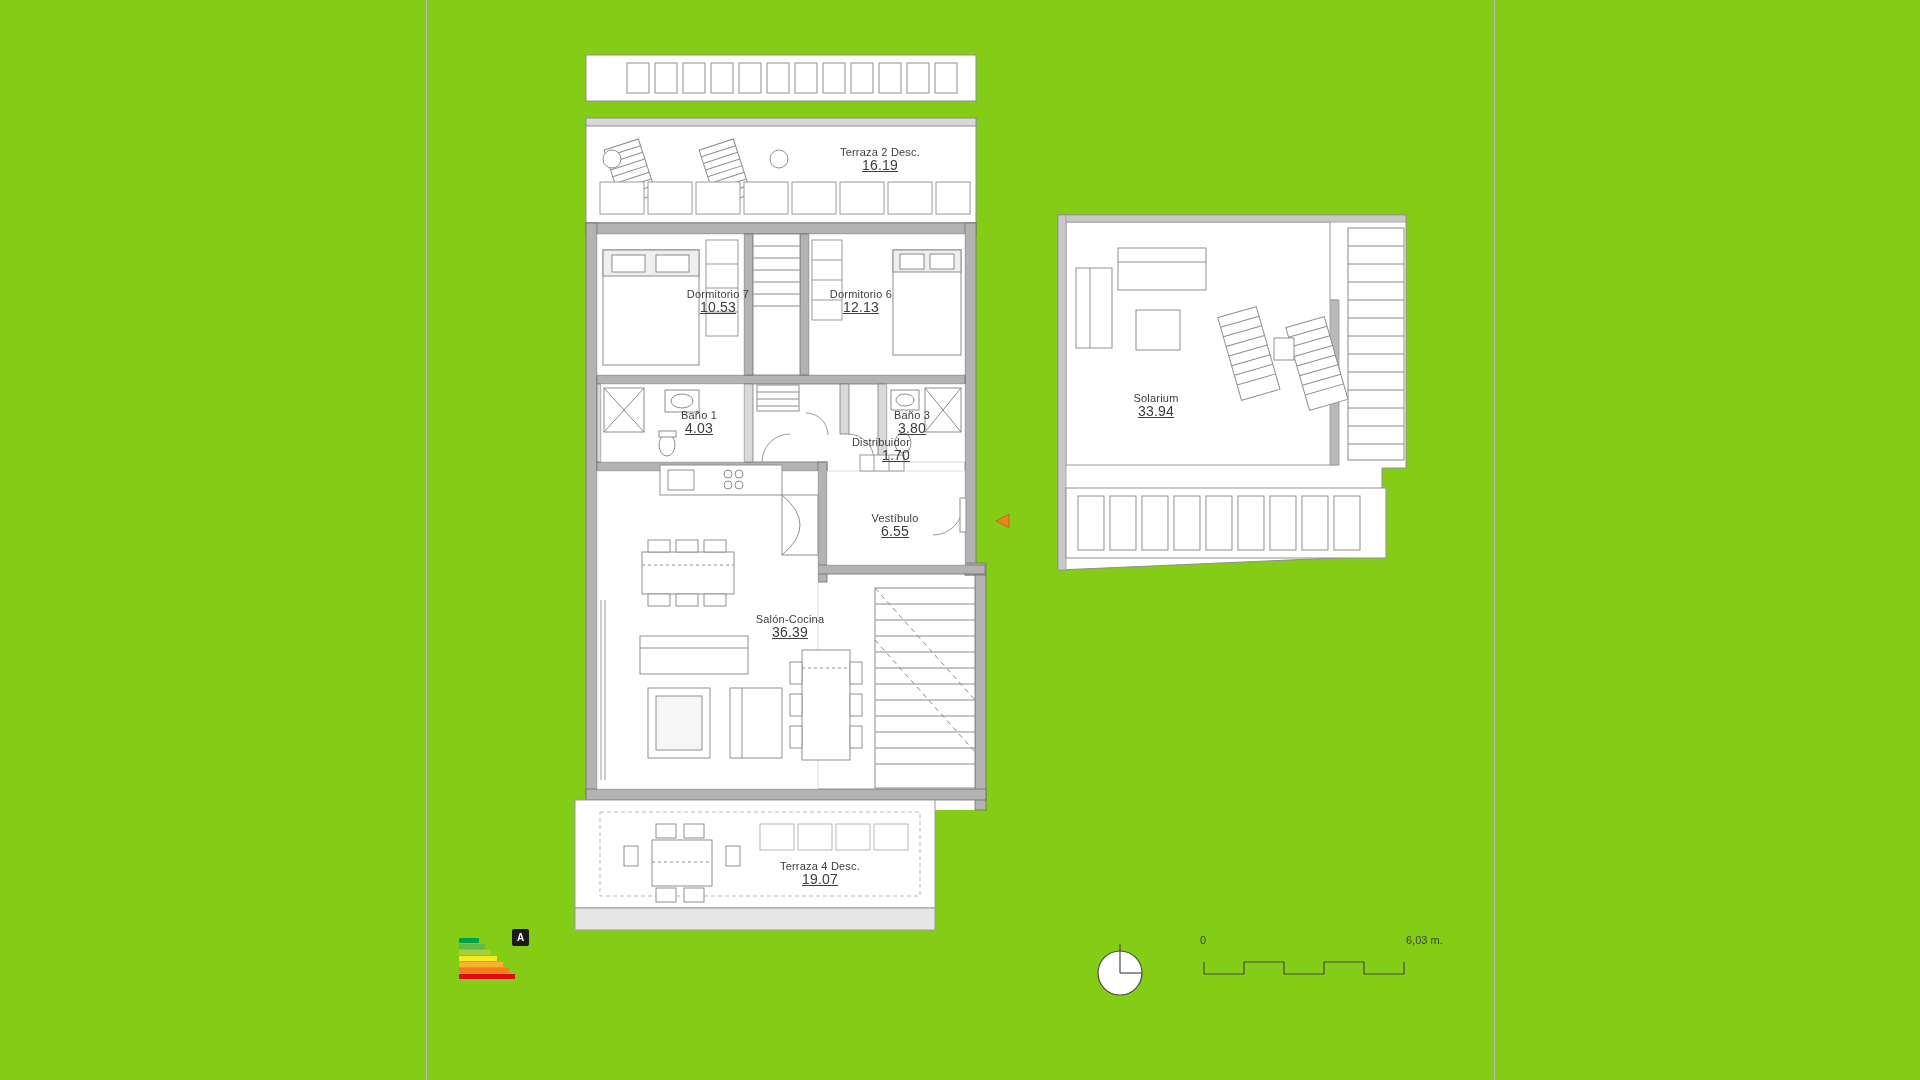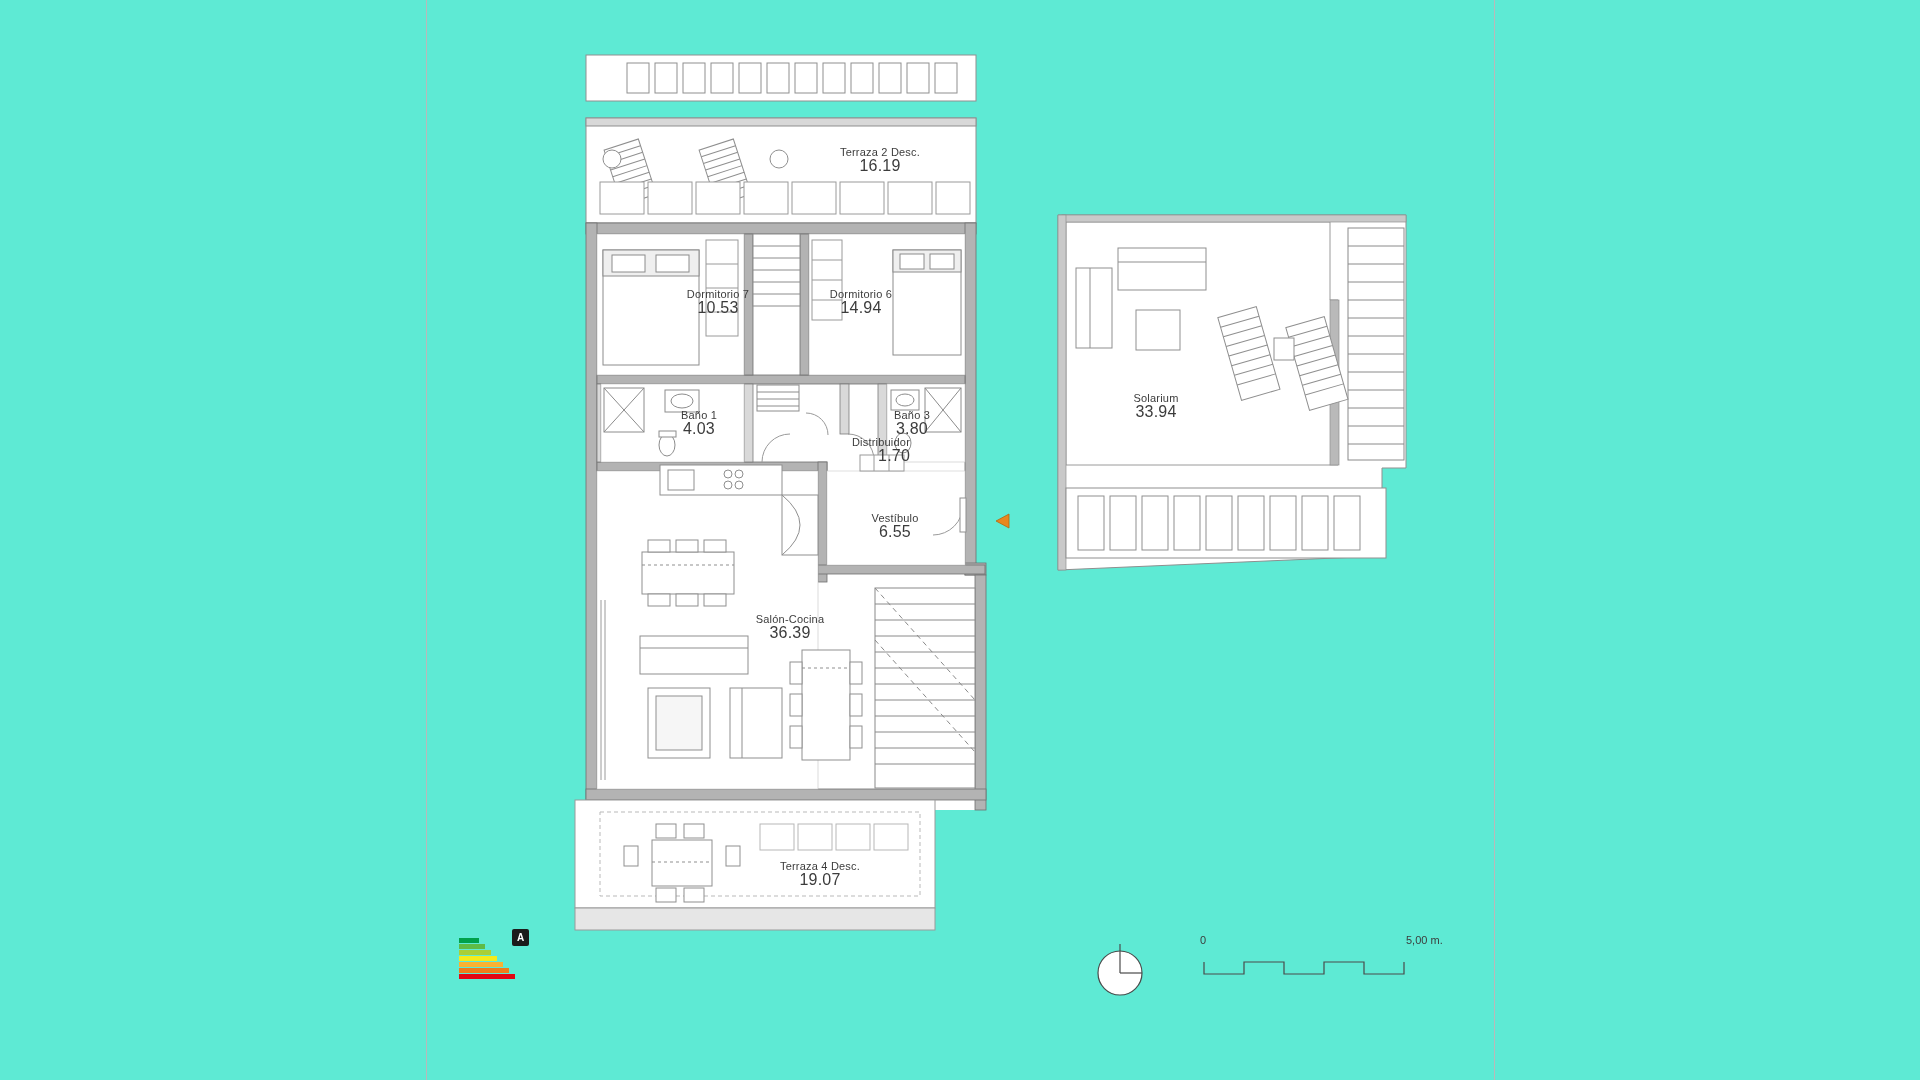--- a/index.html
+++ b/index.html
@@ -12,39 +12,40 @@
     height: 1080px;
     font-family: "Liberation Sans", sans-serif;
     overflow: hidden;
     position: relative;
   }
   #sheet {
     position: absolute;
     left: 0; top: 0;
     width: 1920px;
     height: 1080px;
-    background: #5eead4;
+    background: #84cc16;
   }
   
   .frame-line {
     position: absolute;
     background: #b9b9b9;
   }
   .label {
     position: absolute;
     color: #3c3c3c;
     font-size: 11px;
     line-height: 13px;
     text-align: center;
     white-space: nowrap;
     letter-spacing: 0.2px;
   }
   .label .area {
     display: block;
-    font-size: 16px;
+    font-size: 14px;
+    text-decoration: underline;
   }
   .plan-svg {
     position: absolute;
     left: 0; top: 0;
   }
   
   #energy {
     position: absolute;
     left: 459px;
     top: 938px;
@@ -470,21 +471,21 @@
     <span class="area">16.19</span>
   </div>
 
   <div class="label" style="left:643px; top:288px; width:150px;">
     <span>Dormitorio 7</span>
     <span class="area">10.53</span>
   </div>
 
   <div class="label" style="left:786px; top:288px; width:150px;">
     <span>Dormitorio 6</span>
-    <span class="area">14.94</span>
+    <span class="area">12.13</span>
   </div>
 
   <div class="label" style="left:639px; top:409px; width:120px;">
     <span>Baño 1</span>
     <span class="area">4.03</span>
   </div>
 
   <div class="label" style="left:852px; top:409px; width:120px;">
     <span>Baño 3</span>
     <span class="area">3.80</span>
@@ -532,16 +533,16 @@
     <line x1="30" y1="33" x2="52" y2="33" stroke="#4a4a4a" stroke-width="1.2"></line>
   </svg>
 
   <div id="scalebar">
     <svg width="250" height="40" viewBox="0 0 250 40">
       <g stroke="#4a4a4a" stroke-width="1.2" fill="none">
         <path d="M4,14 L4,26 L44,26 L44,14 L84,14 L84,26 L124,26 L124,14 L164,14 L164,26 L204,26 L204,14"></path>
       </g>
     </svg>
     <span class="scale-text" style="left:0px; top:-14px;">0</span>
-    <span class="scale-text" style="left:206px; top:-14px;">5,00 m.</span>
+    <span class="scale-text" style="left:206px; top:-14px;">6,03 m.</span>
   </div>
 
 </div>
 
 </body></html>

